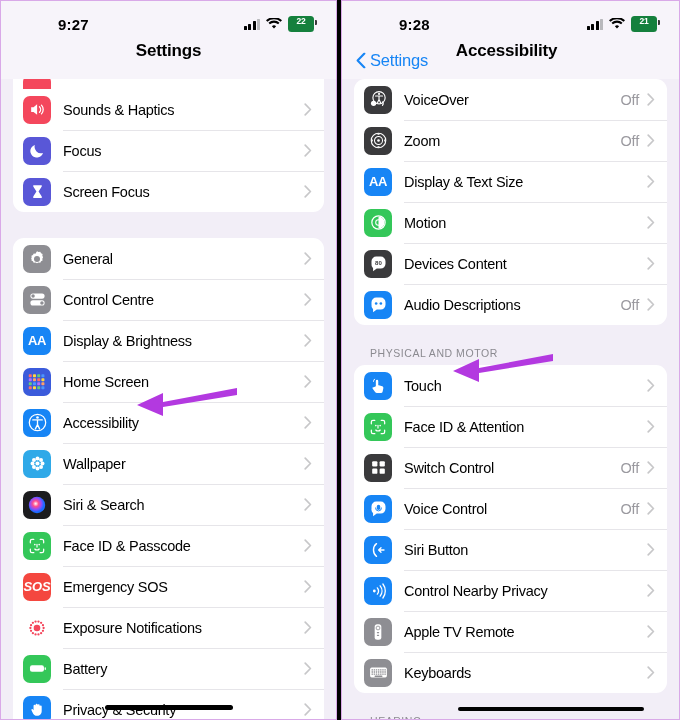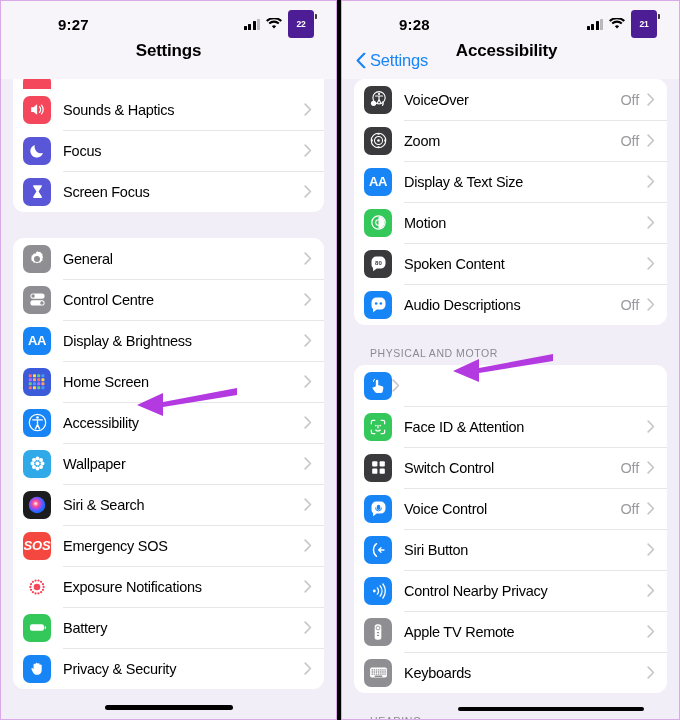--- a/index.html
+++ b/index.html
@@ -31,22 +31,22 @@
   .status-right { display: flex; align-items: center; gap: 6px; }
   .bars { display: flex; align-items: flex-end; gap: 1.5px; height: 11px; }
   .bars i { width: 3px; background: #000; border-radius: .6px; display: block; }
   .bars i:nth-child(1){ height:4px; }
   .bars i:nth-child(2){ height:6px; }
   .bars i:nth-child(3){ height:8.5px; }
   .bars i:nth-child(4){ height:11px; background:#b9b9bd; }
   .wifi { width: 16px; height: 12px; position: relative; }
   .wifi svg { display:block; }
   .battery {
-    width: 26px; height: 28px; background:#4c1d95; border-radius:3.5px;
-    display:flex; align-items:center; justify-content:center; position:relative;
+    width: 26px; height: 16px; background:#15803d; border-radius:3.5px;
+    display:flex; align-items:flex-start; justify-content:center; position:relative;
   }
   .battery span { color:#fff; font-size:8.5px; font-weight:bold; letter-spacing:-.2px; }
   .battery::after {
     content:""; position:absolute; right:-3px; top:4px;
     width:2px; height:5px; background:#3a3a3a; border-radius:0 1px 1px 0;
   }
 
   
   .navbar {
     height: 38px; position: relative;
@@ -319,20 +319,35 @@
                 <circle cx="12" cy="12" r="8.2" fill="url(#sg)"></circle>
               </svg>
             </span>
       <span class="row-label">Siri &amp; Search</span>
 
       <svg class="chev" viewBox="0 0 8 13">
               <path d="M1.2 1.2 6.4 6.5 1.2 11.8" stroke="#7c7c80" stroke-width="1.7" fill="none" stroke-linecap="round" stroke-linejoin="round"></path>
             </svg>
     </div>
     <div class="row">
+      <span class="ico" style="background:#34c759">
+              <svg viewBox="0 0 24 24" width="20" height="20">
+                <path d="M4 8.2V6a2 2 0 0 1 2-2h2.2M15.8 4H18a2 2 0 0 1 2 2v2.2M20 15.8V18a2 2 0 0 1-2 2h-2.2M8.2 20H6a2 2 0 0 1-2-2v-2.2" stroke="#fff" stroke-width="1.5" fill="none" stroke-linecap="round"></path>
+                <circle cx="9.4" cy="10.3" r="1" fill="#fff"></circle>
+                <circle cx="14.6" cy="10.3" r="1" fill="#fff"></circle>
+                <path d="M12 10v3.3M9.3 15.6a3.6 3.6 0 0 0 5.4 0" stroke="#fff" stroke-width="1.4" fill="none" stroke-linecap="round"></path>
+              </svg>
+            </span>
+      <span class="row-label">Face ID &amp; Passcode</span>
+
+      <svg class="chev" viewBox="0 0 8 13">
+              <path d="M1.2 1.2 6.4 6.5 1.2 11.8" stroke="#7c7c80" stroke-width="1.7" fill="none" stroke-linecap="round" stroke-linejoin="round"></path>
+            </svg>
+    </div>
+    <div class="row">
       <span class="ico" style="background:#f4473f">
               <span class="g" style="font-size:13px;letter-spacing:-.2px;font-style:italic;">SOS</span>
             </span>
       <span class="row-label">Emergency SOS</span>
 
       <svg class="chev" viewBox="0 0 8 13">
               <path d="M1.2 1.2 6.4 6.5 1.2 11.8" stroke="#7c7c80" stroke-width="1.7" fill="none" stroke-linecap="round" stroke-linejoin="round"></path>
             </svg>
     </div>
     <div class="row">
@@ -485,21 +500,21 @@
               <path d="M1.2 1.2 6.4 6.5 1.2 11.8" stroke="#7c7c80" stroke-width="1.7" fill="none" stroke-linecap="round" stroke-linejoin="round"></path>
             </svg>
     </div>
     <div class="row">
       <span class="ico" style="background:#3a3a3c">
               <svg viewBox="0 0 24 24" width="21" height="21">
                 <path d="M4 9.4A5.4 5.4 0 0 1 9.4 4h5.2A5.4 5.4 0 0 1 20 9.4v3a5.4 5.4 0 0 1-5.4 5.4H10l-4.2 3v-3.4A5.4 5.4 0 0 1 4 12.4z" fill="#fff"></path>
                 <text x="12" y="14" font-size="7" font-weight="bold" text-anchor="middle" fill="#3a3a3c" font-family="sans-serif">80</text>
               </svg>
             </span>
-      <span class="row-label">Spoken Content</span>
+      <span class="row-label">Devices Content</span>
 
       <svg class="chev" viewBox="0 0 8 13">
               <path d="M1.2 1.2 6.4 6.5 1.2 11.8" stroke="#7c7c80" stroke-width="1.7" fill="none" stroke-linecap="round" stroke-linejoin="round"></path>
             </svg>
     </div>
     <div class="row">
       <span class="ico" style="background:#1785f5">
               <svg viewBox="0 0 24 24" width="21" height="21">
                 <path d="M4 9.4A5.4 5.4 0 0 1 9.4 4h5.2A5.4 5.4 0 0 1 20 9.4v3a5.4 5.4 0 0 1-5.4 5.4H10l-4.2 3v-3.4A5.4 5.4 0 0 1 4 12.4z" fill="#fff"></path>
                 <circle cx="9.3" cy="10.8" r="1.5" fill="#1785f5"></circle>
@@ -517,20 +532,21 @@
       <div class="sect-wrap">
         <div class="sect-header">PHYSICAL AND MOTOR</div>
         <div class="group">
     <div class="row">
       <span class="ico" style="background:#1785f5">
                 <svg viewBox="0 0 24 24" width="20" height="20">
                   <path d="M9.4 12.4V5.9a1.45 1.45 0 0 1 2.9 0v5.1h.7l4.1 1.4c1 .4 1.5 1.1 1.3 2.2l-.8 3.9a2.2 2.2 0 0 1-2.2 1.8h-4.6c-1 0-1.7-.4-2.3-1.2l-3-4.2c-.6-.9.5-2 1.4-1.3z" fill="#fff"></path>
                   <path d="M6.6 6.4a4.2 4.2 0 0 1 1.2-2.6" stroke="#fff" stroke-width="1.2" fill="none" stroke-linecap="round"></path>
                 </svg>
               </span>
+      <span class="row-label">Touch</span>
 
       <svg class="chev" viewBox="0 0 8 13">
                 <path d="M1.2 1.2 6.4 6.5 1.2 11.8" stroke="#7c7c80" stroke-width="1.7" fill="none" stroke-linecap="round" stroke-linejoin="round"></path>
               </svg>
     </div>
     <div class="row">
       <span class="ico" style="background:#34c759">
                 <svg viewBox="0 0 24 24" width="20" height="20">
                   <path d="M4 8.2V6a2 2 0 0 1 2-2h2.2M15.8 4H18a2 2 0 0 1 2 2v2.2M20 15.8V18a2 2 0 0 1-2 2h-2.2M8.2 20H6a2 2 0 0 1-2-2v-2.2" stroke="#fff" stroke-width="1.5" fill="none" stroke-linecap="round"></path>
                   <circle cx="9.4" cy="10.3" r="1" fill="#fff"></circle>

